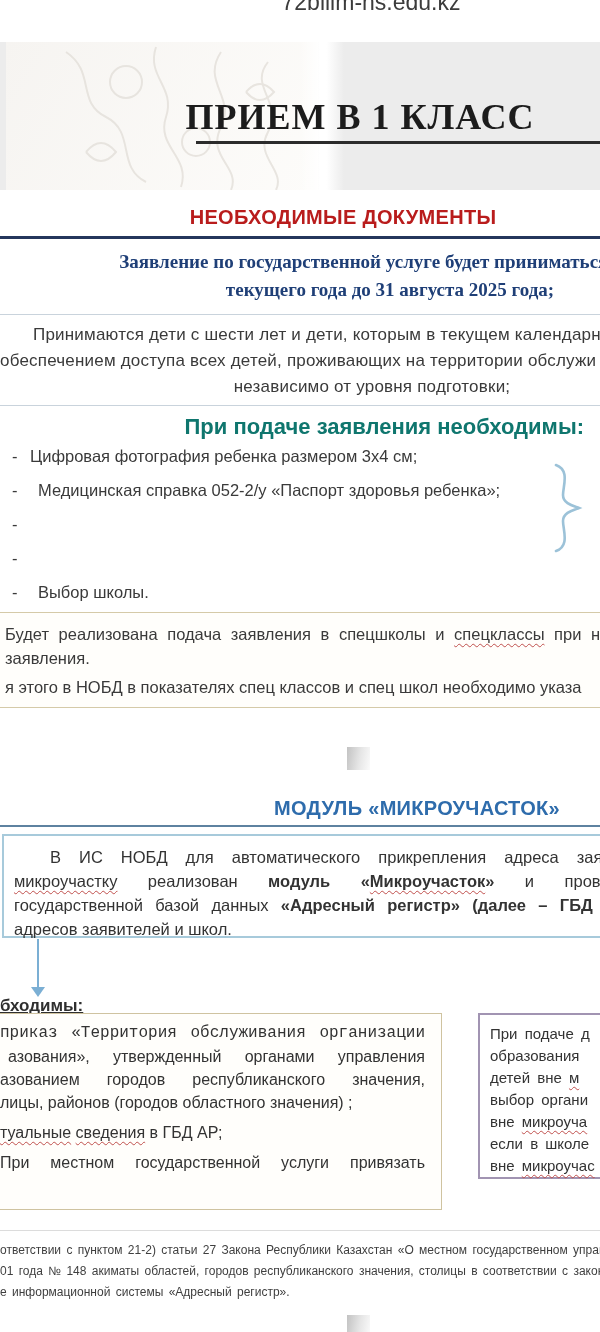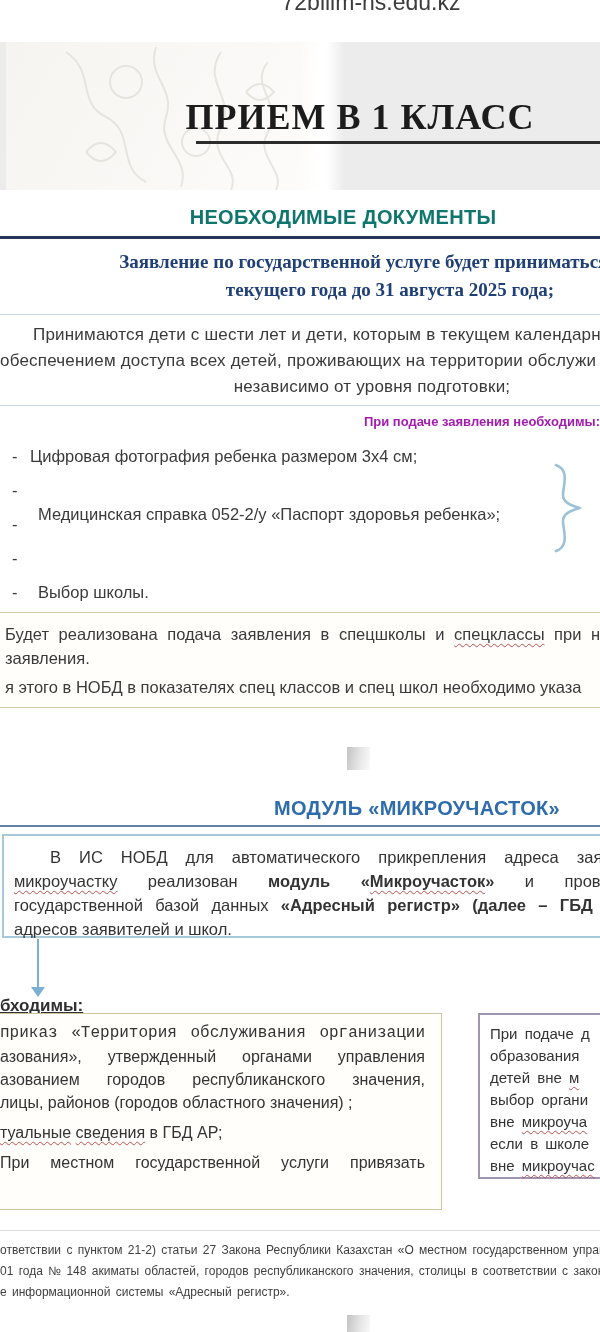--- a/index.html
+++ b/index.html
@@ -33,44 +33,44 @@
         <path d="M240,50 q14,-16 28,0 q-14,16 -28,0"></path>
       </g>
     </svg>
   </div>
   <div class="abs" style="top:0;left:300px;width:44px;height:148px;background:linear-gradient(to right,rgba(236,236,236,0),#ffffff 45%,#ffffff 60%,rgba(236,236,236,.9));"></div>
 </div>
 
 <div class="abs nowrap serif b" style="top:96px;left:160px;width:400px;text-align:center;font-size:36px;color:#1c1c1c;letter-spacing:1px;">ПРИЕМ В 1 КЛАСС</div>
 <div class="abs" style="top:141px;left:196px;width:404px;height:3px;background:#2c2c2c;"></div>
 
-<div class="abs nowrap b" style="top:206px;left:143px;width:400px;text-align:center;font-size:20px;color:#0f766e;letter-spacing:.3px;">НЕОБХОДИМЫЕ ДОКУМЕНТЫ</div>
+<div class="abs nowrap b" style="top:206px;left:143px;width:400px;text-align:center;font-size:20px;color:#b91c1c;letter-spacing:.3px;">НЕОБХОДИМЫЕ ДОКУМЕНТЫ</div>
 <div class="line" style="top:236px;height:3px;background:#24365c;"></div>
 
 <div class="abs nowrap serif b" style="top:251px;left:0;width:780px;text-align:center;font-size:19px;color:#1f3f77;">Заявление по государственной услуге будет приниматься с 1 ап</div>
 <div class="abs nowrap serif b" style="top:279px;left:0;width:780px;text-align:center;font-size:19px;color:#1f3f77;">текущего года до 31 августа 2025 года;</div>
 
 <div class="line" style="top:314px;height:1px;background:#c9d3dc;"></div>
 
 <div class="abs nowrap" style="top:325px;left:33px;font-size:17px;letter-spacing:.2px;">Принимаются дети с шести лет и дети, которым в текущем календарн</div>
 <div class="abs nowrap" style="top:351px;left:0;font-size:17px;letter-spacing:.2px;">обеспечением доступа всех детей, проживающих на территории обслужи</div>
 <div class="abs nowrap" style="top:377px;left:0;width:744px;text-align:center;font-size:17px;letter-spacing:.2px;">независимо от уровня подготовки;</div>
 
 <div class="line" style="top:405px;height:1px;background:#c9d3dc;"></div>
 
-<div class="abs nowrap b" style="top:414px;right:0;font-size:13px;color:#a21caf;">При подаче заявления необходимы:</div>
+<div class="abs nowrap b" style="top:414px;right:16px;font-size:22px;color:#0f766e;">При подаче заявления необходимы:</div>
 
 <div class="abs" style="top:447px;left:12px;width:580px;font-size:16.5px;">
   <div class="listrow" style="height:34px;">
     <span class="dash">-</span>
     <span class="nowrap">Цифровая фотография ребенка размером 3х4 см;</span>
   </div>
   <div class="listrow" style="height:34px;">
     <span class="dash">-</span>
-    <span class="nowrap" style="margin-left:8px;margin-top:24px;">Медицинская справка 052-2/у «Паспорт здоровья ребенка»;</span>
+    <span class="nowrap" style="margin-left:8px;">Медицинская справка 052-2/у «Паспорт здоровья ребенка»;</span>
   </div>
   <div class="listrow" style="height:34px;">
     <span class="dash">-</span>
   </div>
   <div class="listrow" style="height:34px;">
     <span class="dash">-</span>
   </div>
   <div class="listrow" style="height:34px;">
     <span class="dash">-</span>
     <span class="nowrap" style="margin-left:8px;">Выбор школы.</span>
@@ -105,21 +105,21 @@
   <div style="line-height:24px;">адресов заявителей и школ.</div>
 </div>
 
 <div class="abs" style="top:939px;left:37px;width:2px;height:49px;background:#7bafd4;"></div>
 <div class="abs" style="top:987px;left:31px;width:0;height:0;border-left:7px solid transparent;border-right:7px solid transparent;border-top:10px solid #7bafd4;"></div>
 
 <div class="abs nowrap b" style="top:996px;left:0;font-size:17px;color:#2f2f2f;text-decoration:underline;">бходимы:</div>
 
 <div class="abs" style="top:1013px;left:-16px;width:458px;height:197px;border:1px solid #cfc3a0;background:#fffefb;padding:8px 16px 0 15px;box-sizing:border-box;font-size:16px;color:#333;">
   <div class="jline" style="line-height:23px;font-family:Liberation Mono, monospace;">приказ «Территория обслуживания организации</div>
-  <div class="jline" style="line-height:23px;">азования», утвержденный органами управления</div>
+  <div class="jline" style="line-height:23px;padding-left:8px;">азования», утвержденный органами управления</div>
   <div class="jline" style="line-height:23px;">азованием городов республиканского значения,</div>
   <div style="line-height:23px;">лицы, районов (городов областного значения) ;</div>
   <div style="line-height:23px;margin-top:7px;">
     <span class="rul">туальные</span><span> </span><span class="rul">сведения</span><span> в ГБД АР;</span>
   </div>
   <div class="jline" style="line-height:23px;margin-top:7px;">При местном государственной услуги привязать</div>
 </div>
 
 <div class="abs" style="top:1013px;left:478px;width:160px;height:166px;border:2px solid #a194b2;background:#ffffff;padding:8px 8px 0 10px;box-sizing:border-box;font-size:15px;color:#333;word-spacing:3px;">
   <div class="nowrap" style="line-height:22px;">При подаче д</div>

